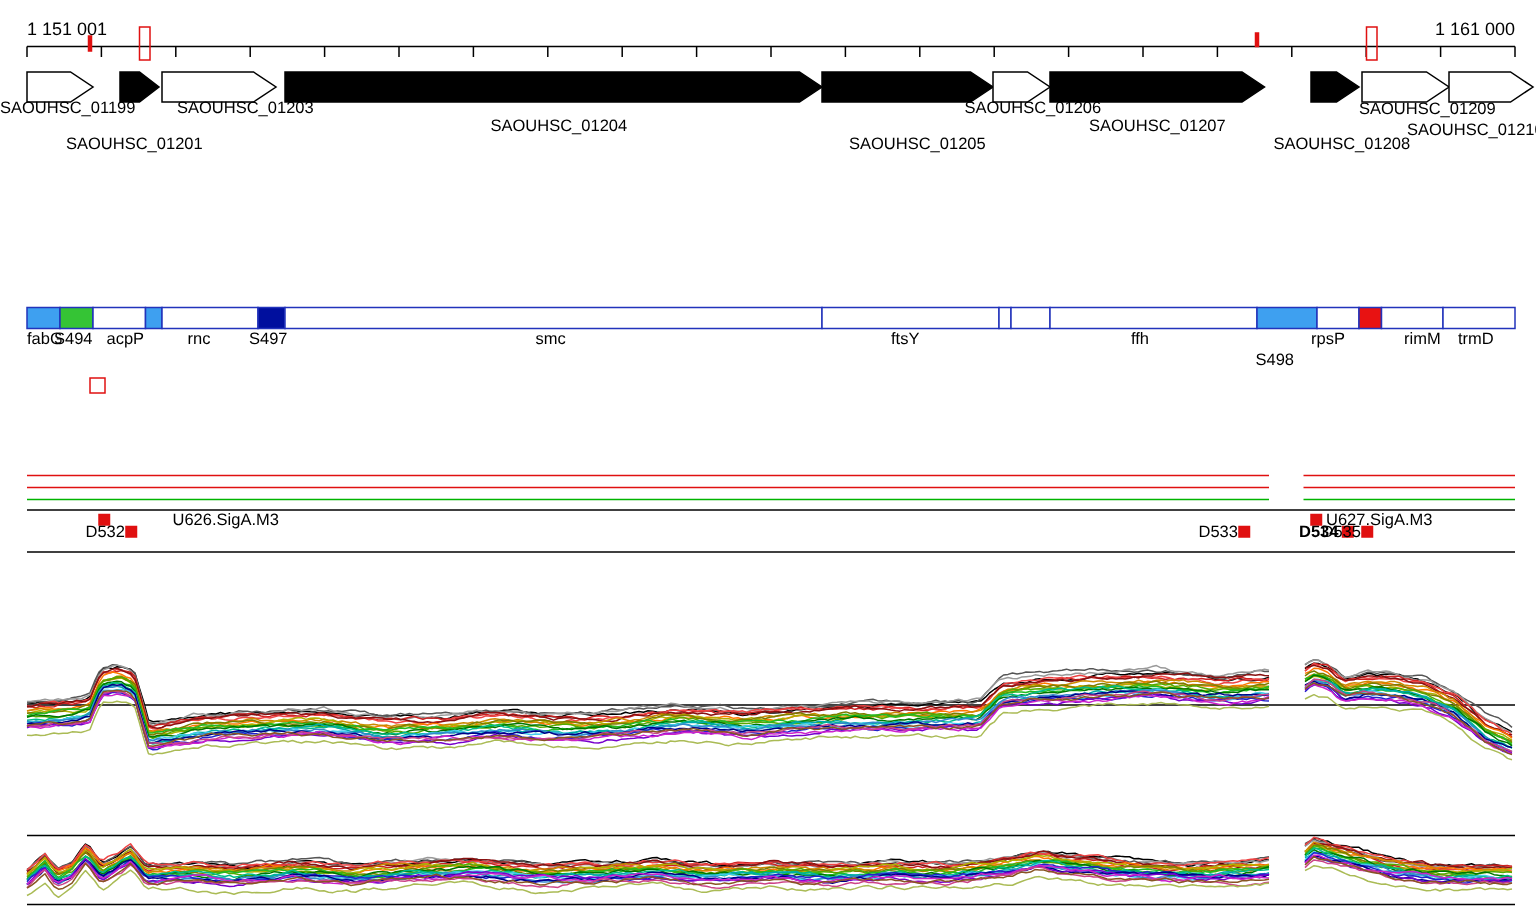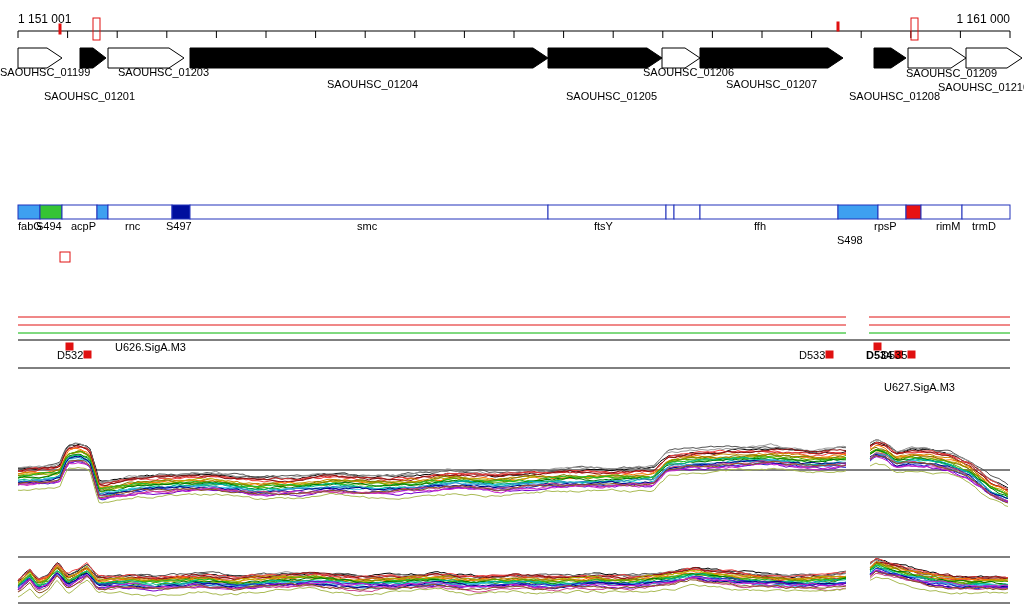--- a/index.html
+++ b/index.html
@@ -203,19 +203,19 @@
       <div class="lbl" style="left: 357px; top: 220px;">smc</div>
       <div class="lbl" style="left: 594px; top: 220px;">ftsY</div>
       <div class="lbl" style="left: 754px; top: 220px;">ffh</div>
       <div class="lbl" style="left: 837px; top: 220px; margin-top: 14px;">S498</div>
       <div class="lbl" style="left: 874px; top: 220px;">rpsP</div>
       <div class="lbl" style="left: 936px; top: 220px;">rimM</div>
       <div class="lbl" style="left: 972px; top: 220px;">trmD</div>
       <div class="lbl" style="left: 76px; top: 341px; margin-left: 39px;">U626.SigA.M3</div>
       <div class="lbl" style="left: 57px; top: 349px;">D532</div>
       <div class="lbl" style="left: 799px; top: 349px;">D533</div>
-      <div class="lbl" style="left: 884px; top: 341px; margin-top: 40px;">U627.SigA.M3</div>
+      <div class="lbl" style="left: 884px; top: 341px;">U627.SigA.M3</div>
       <div class="lbl" style="left: 866px; top: 349px; font-weight: bold;">D534</div>
       <div class="lbl" style="left: 881px; top: 349px;">D535</div>
     </div>
   <div class="coord coord-left">1 151 001</div>
   <div class="coord coord-right">1 161 000</div>
 </div>
 
 </body></html>

